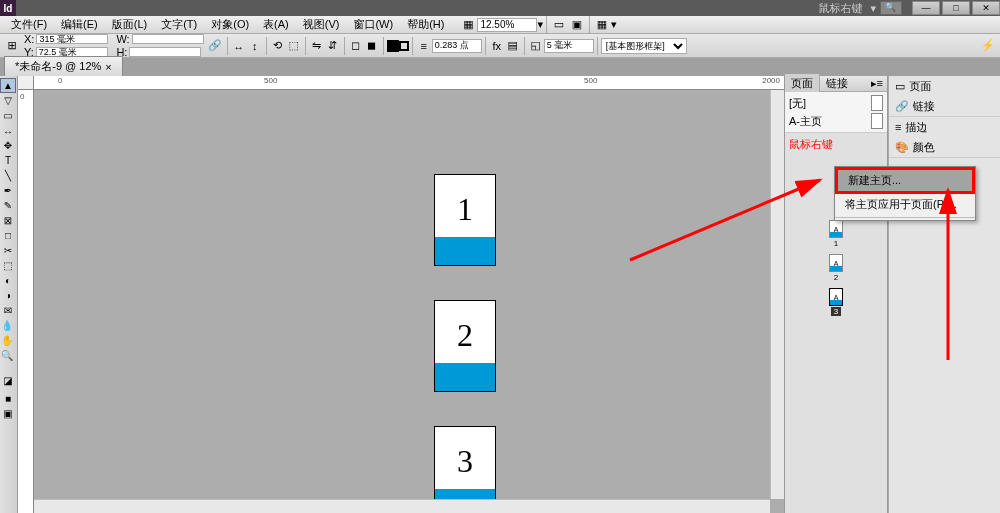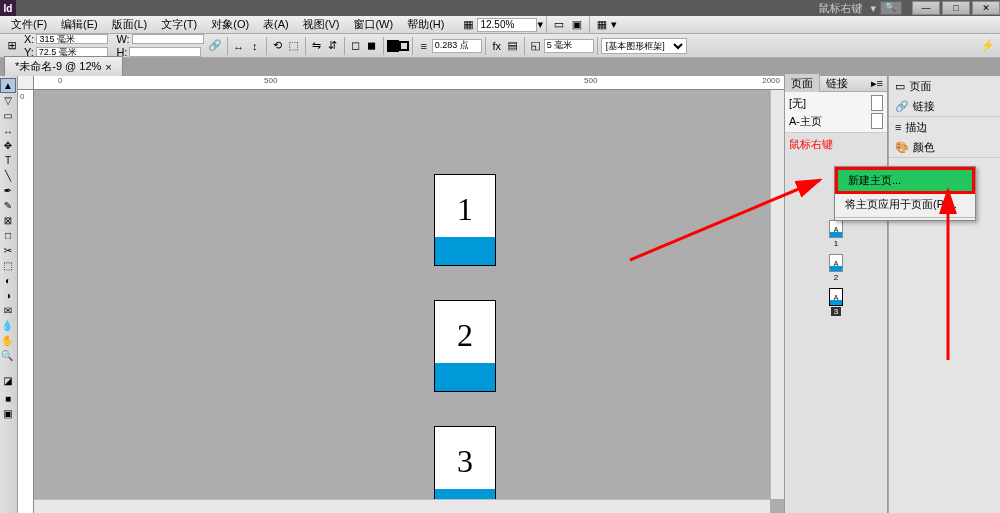--- a/index.html
+++ b/index.html
@@ -65,21 +65,21 @@
 .page-icon.sel { border-color: #000; }
 .page-label { font-size: 8px; }
 .page-label.sel { background: #333; color: #fff; padding: 0 3px; }
 
 .side-tabs { width: 112px; background: #e4e4e4; border-left: 1px solid #aaa; display: flex; flex-direction: column; }
 .side-tab-group { border-bottom: 1px solid #ccc; }
 .side-tab { height: 20px; display: flex; align-items: center; gap: 4px; padding: 0 6px; font-size: 10px; cursor: pointer; }
 
 .context-menu { position: absolute; background: #f0f0f0; border: 1px solid #888; box-shadow: 2px 2px 4px rgba(0,0,0,0.3); font-size: 11px; }
 .context-item { padding: 3px 10px; cursor: pointer; white-space: nowrap; }
-.context-item.highlighted { background: #22c55e; }
+.context-item.highlighted { background: #a3a3a3; }
 .context-sep { height: 1px; background: #bbb; margin: 2px 0; }
 .context-highlight-box { border: 3px solid #ff0000; }
 
 .arrow-svg { position: absolute; pointer-events: none; }
 
 .scrollbar-v { position: absolute; right: 0; top: 14px; bottom: 14px; width: 14px; background: #e8e8e8; border-left: 1px solid #bbb; }
 .scrollbar-h { position: absolute; bottom: 0; left: 16px; right: 14px; height: 14px; background: #e8e8e8; border-top: 1px solid #bbb; }
 </style>
 </head>
 <body>

